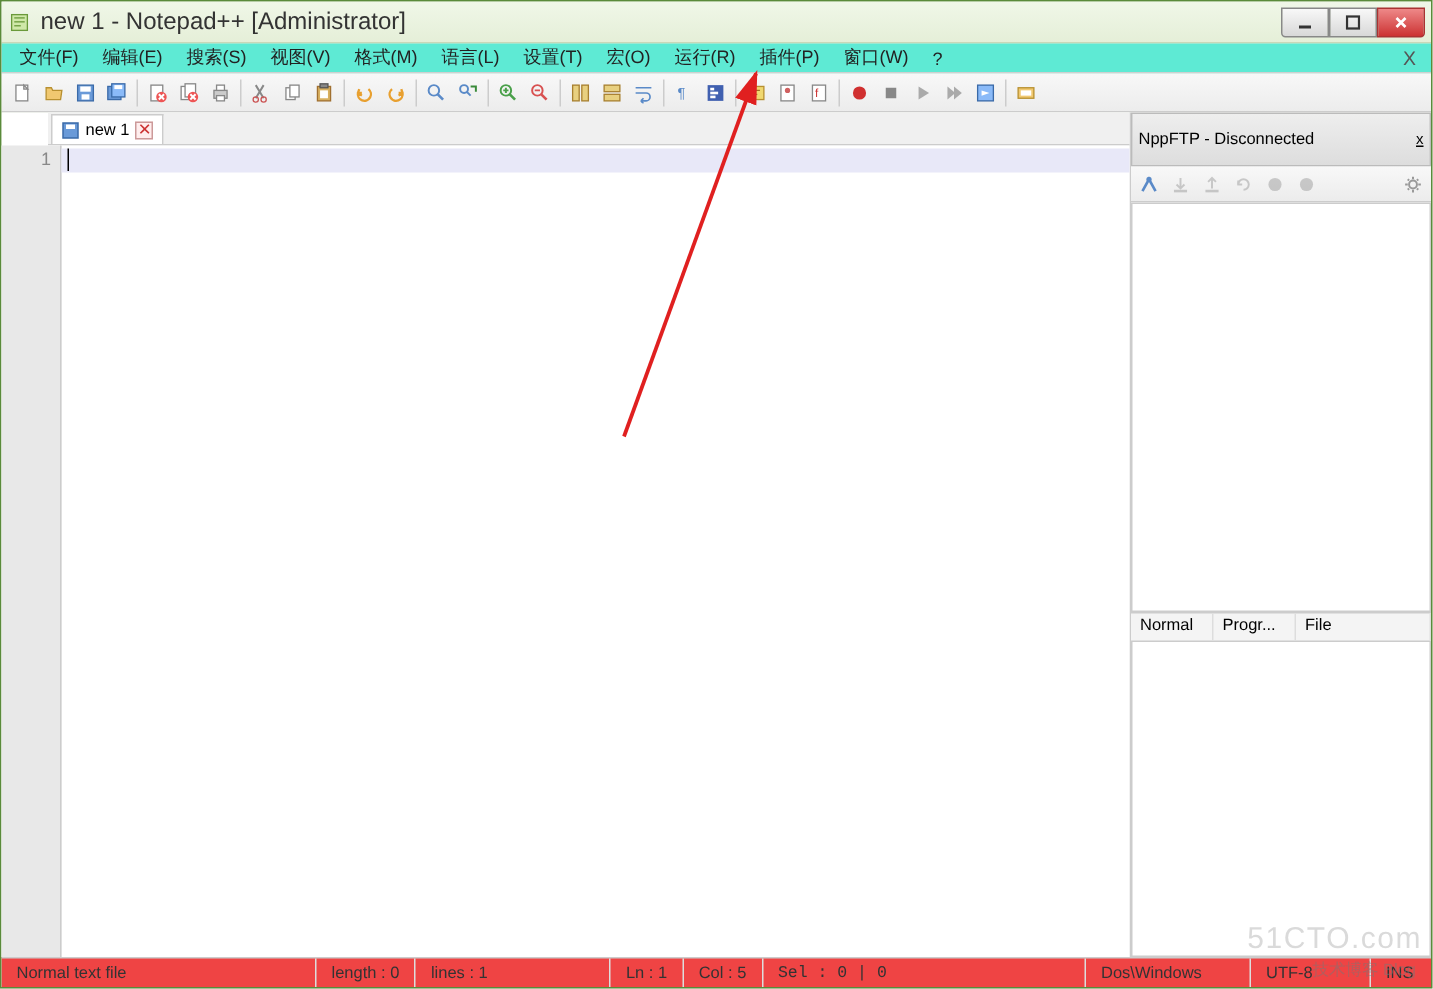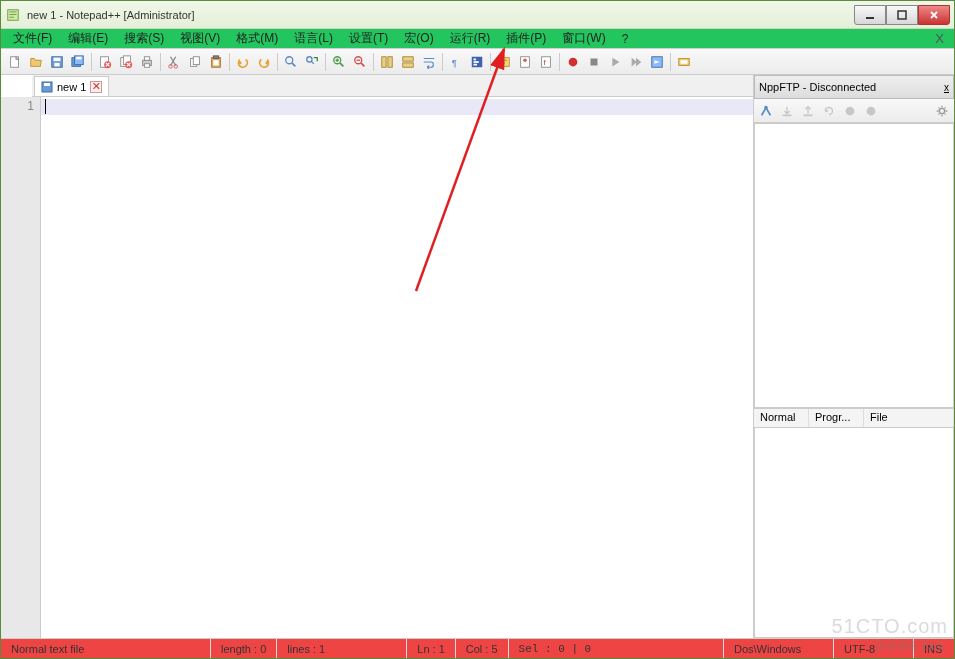--- a/index.html
+++ b/index.html
@@ -2,28 +2,28 @@
 <html><head>
   <meta charset="utf-8">
   <style>
     * { margin: 0; padding: 0; box-sizing: border-box; font-family: "Microsoft YaHei", "Segoe UI", Tahoma, sans-serif; }
     body { width: 955px; height: 659px; background: #edf4e4; overflow: hidden; position: relative; border: 1px solid #5a8a3a; }
     
     
     .titlebar { height: 28px; background: linear-gradient(to bottom, #f0f7e8, #e5efd8); display: flex; align-items: center; padding: 0 4px; border-bottom: 1px solid #c8d8b8; }
     .titlebar-icon { width: 16px; height: 16px; margin-right: 6px; display: inline-flex; align-items: center; justify-content: center; }
     .titlebar-icon svg { width: 14px; height: 14px; }
-    .titlebar-text { font-size: 11px; color: #333; flex: 1; }
+    .titlebar-text { font-size: 16px; color: #333; flex: 1; }
     .window-controls { display: flex; gap: 0; }
     .window-btn { width: 32px; height: 20px; display: flex; align-items: center; justify-content: center; border: 1px solid #888; font-size: 11px; background: linear-gradient(to bottom, #f8f8f8, #d8d8d8); }
     .window-btn.minimize { border-radius: 0 0 0 3px; }
     .window-btn.close { background: linear-gradient(to bottom, #e88, #c33); color: white; border-radius: 0 0 3px 0; border-color: #a33; }
     
     
-    .menubar { height: 20px; background: #22c55e; display: flex; align-items: center; padding: 0 4px; font-size: 12px; color: #222; border-bottom: 1px solid #d0d0d0; }
+    .menubar { height: 20px; background: #5eead4; display: flex; align-items: center; padding: 0 4px; font-size: 12px; color: #222; border-bottom: 1px solid #d0d0d0; }
     .menu-item { padding: 2px 8px; cursor: default; }
     .menubar-close { margin-left: auto; padding: 0 6px; font-size: 13px; color: #555; }
     
     
     .toolbar { height: 26px; background: linear-gradient(to bottom, #f8f8f8, #ececec); display: flex; align-items: center; padding: 2px 4px; gap: 1px; border-bottom: 1px solid #ccc; }
     .tb-btn { width: 20px; height: 20px; display: flex; align-items: center; justify-content: center; border: 1px solid transparent; }
     .tb-sep { width: 1px; height: 18px; background: #ccc; margin: 0 2px; }
     .tb-btn svg { width: 14px; height: 14px; }
     
     
@@ -36,21 +36,21 @@
     .tab-icon { width: 12px; height: 12px; }
     .tab-close { width: 12px; height: 12px; display: flex; align-items: center; justify-content: center; color: #c33; font-size: 11px; border: 1px solid #c99; background: #fee; }
     .editor { flex: 1; display: flex; background: #fff; }
     .gutter { width: 40px; background: #e8e8e8; border-right: 1px solid #ccc; text-align: right; padding: 2px 6px 0 0; font-size: 12px; color: #888; font-family: Consolas, monospace; }
     .editor-body { flex: 1; position: relative; padding: 2px 4px; font-family: Consolas, monospace; font-size: 13px; }
     .caret-line { position: absolute; top: 2px; left: 0; right: 0; height: 16px; background: #e8e8f8; }
     .caret { position: absolute; top: 2px; left: 4px; width: 1px; height: 15px; background: #000; }
     
     
     .ftp-panel { width: 200px; display: flex; flex-direction: column; background: #f6f6f6; }
-    .ftp-title { height: 24px; background: linear-gradient(to bottom, #eee, #ddd); border: 1px solid #bbb; font-size: 11px; font-family: "Courier New", monospace; padding: 1px 4px; display: flex; align-items: center; }
+    .ftp-title { height: 36px; background: linear-gradient(to bottom, #eee, #ddd); border: 1px solid #bbb; font-size: 11px; font-family: "Courier New", monospace; padding: 1px 4px; display: flex; align-items: center; }
     .ftp-title-close { margin-left: auto; font-size: 10px; text-decoration: underline; }
     .ftp-toolbar { height: 24px; background: linear-gradient(to bottom, #f8f8f8, #ececec); display: flex; align-items: center; padding: 2px; gap: 1px; border-bottom: 1px solid #ccc; }
     .ftp-tb-btn { width: 20px; height: 20px; display: flex; align-items: center; justify-content: center; }
     .ftp-tb-btn.disabled { opacity: 0.4; }
     .ftp-tree { flex: 1; background: #fff; border: 1px solid #ccc; margin: 0; }
     .ftp-messages { height: 230px; display: flex; flex-direction: column; }
     .ftp-msg-header { height: 20px; background: #f4f4f4; display: flex; border-top: 1px solid #ccc; border-bottom: 1px solid #ccc; font-size: 11px; }
     .ftp-msg-col { padding: 2px 6px; border-right: 1px solid #ddd; }
     .ftp-msg-body { flex: 1; background: #fff; border: 1px solid #ccc; border-top: none; }
     

